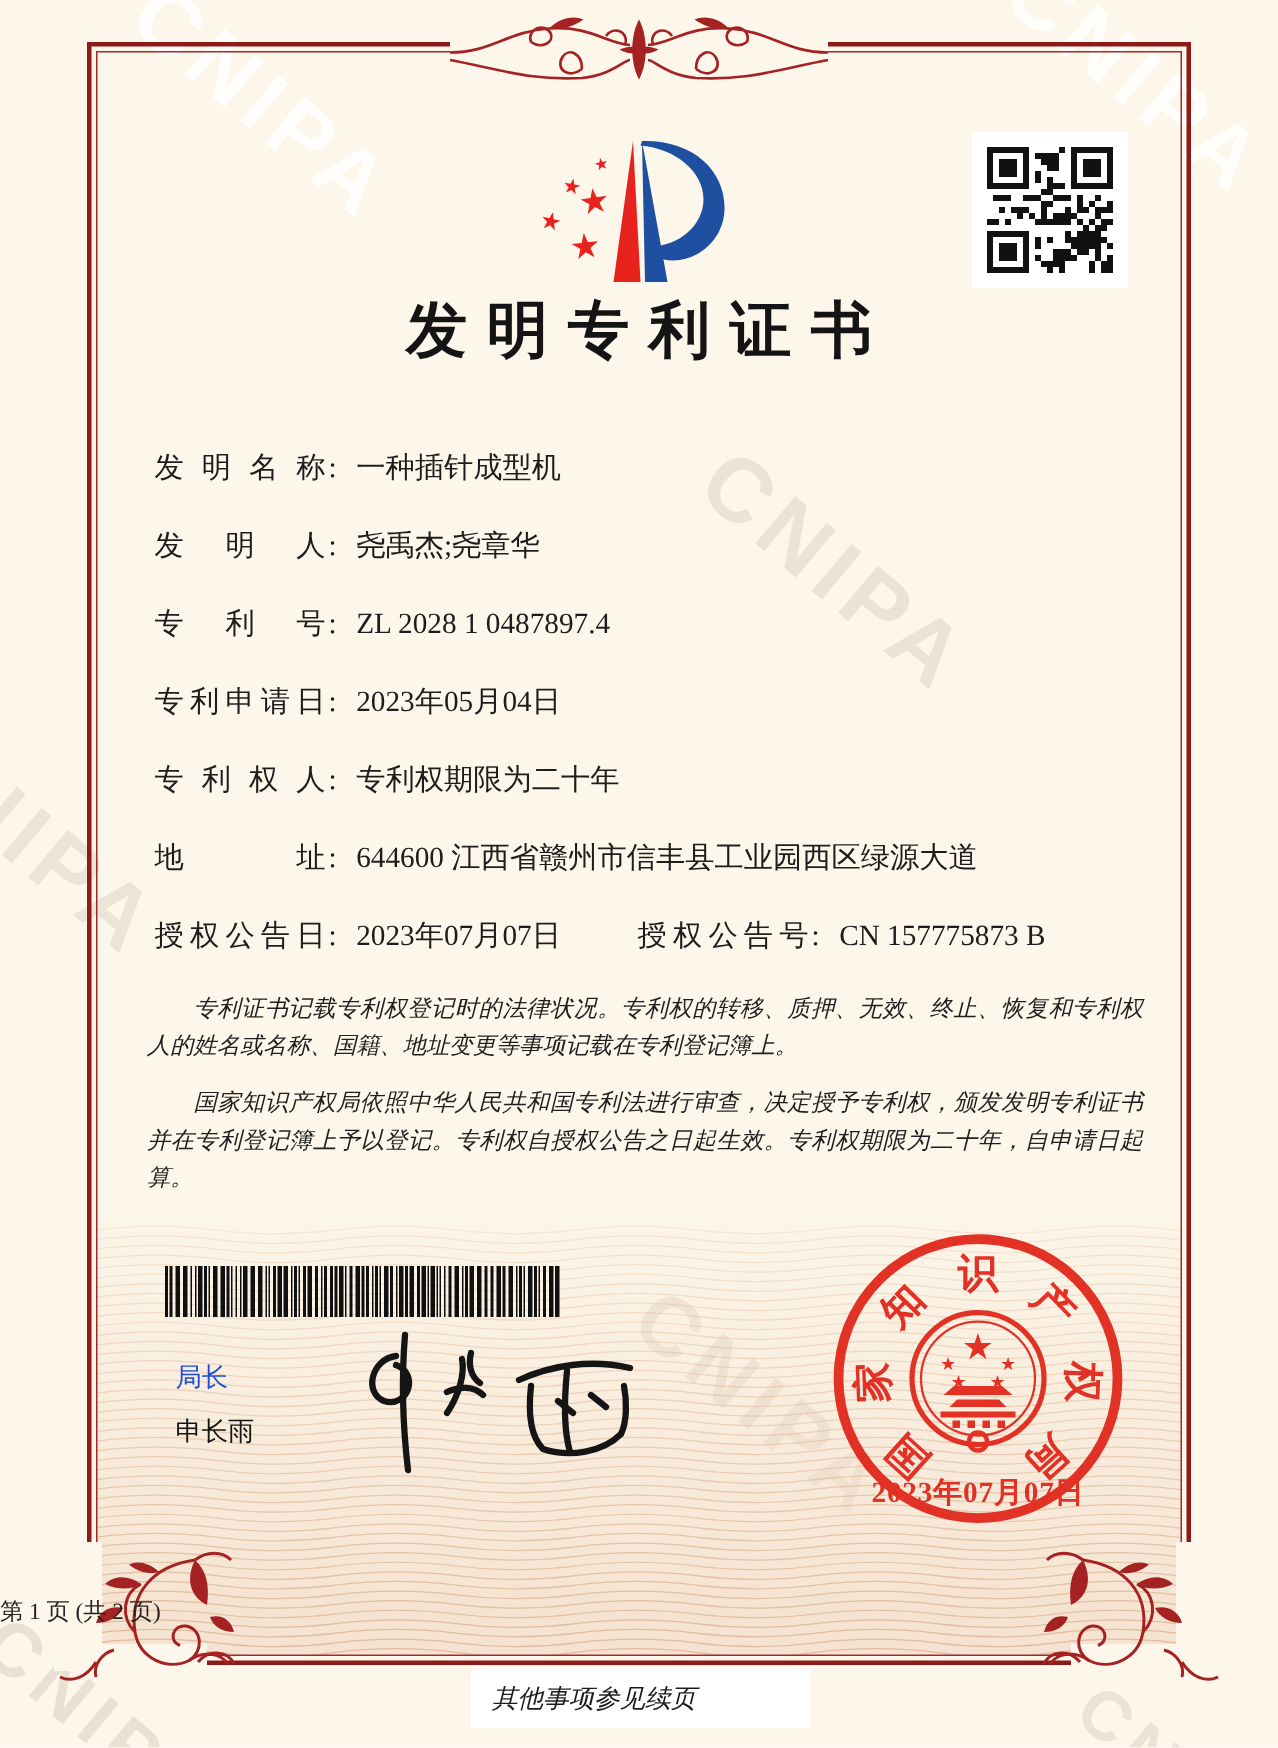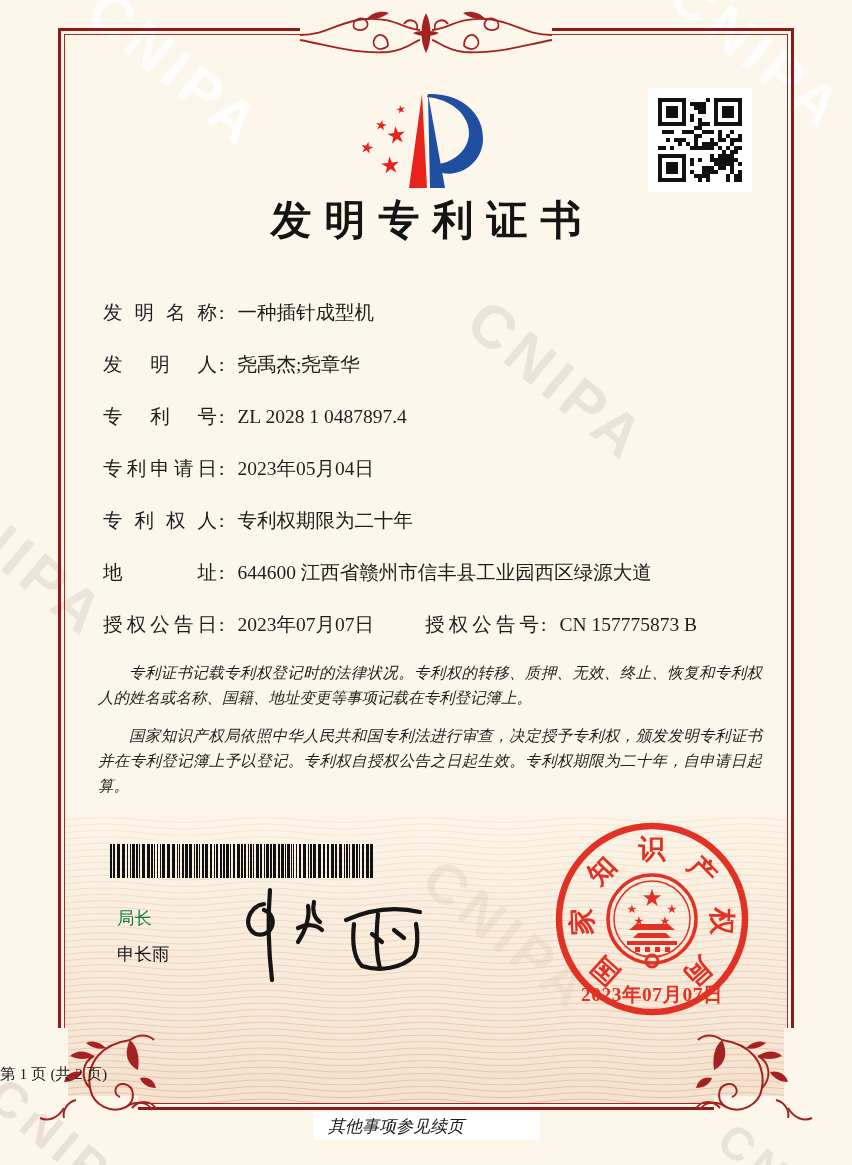--- a/index.html
+++ b/index.html
@@ -41,31 +41,31 @@
   .grant2{position:absolute;left:322px;top:0;white-space:nowrap;}
 
   .paras{left:98px;top:660px;width:664px;font-size:15.5px;line-height:25px;font-style:italic;
          text-align:justify;color:#1f1f1f;z-index:3;}
   .paras p{margin:0 0 13px 0;text-indent:2em;}
 
   .barcode{left:110px;top:844px;width:268px;height:34px;z-index:3;font-size:0;white-space:nowrap;}
   .barcode span{display:inline-block;height:34px;background:#101010;vertical-align:top;}
 
   .sig-role{left:117px;top:906px;font-family:Liberation Serif, serif;
-            font-size:17.5px;color:#15803d;z-index:3;}
+            font-size:17.5px;color:#1d4ed8;z-index:3;}
   .sig-name{left:117px;top:942px;font-family:"Liberation Sans","DejaVu Sans",sans-serif;
             font-size:17.5px;color:#141414;z-index:3;}
   .sig-svg{left:222px;top:882px;z-index:3;}
 
   .seal{left:551px;top:818px;width:202px;height:202px;z-index:4;opacity:0.95;}
   .seal-date{position:absolute;left:0;top:163px;width:202px;text-align:center;font-size:19.5px;
              font-weight:600;color:#e1281c;letter-spacing:0.5px;}
 
   .page-info{left:0;right:0;top:1064px;text-align:left;font-size:15.5px;color:#222;z-index:3;}
-  .note-box{left:314px;top:1112px;width:226px;height:28px;background:#ffffff;z-index:3;
+  .note-box{left:314px;top:1112px;width:226px;height:40px;background:#ffffff;z-index:3;
             display:flex;align-items:center;padding-left:14px;box-sizing:border-box;
             font-size:17px;font-style:italic;color:#1b1b1b;}
 
   .orn{z-index:3;pointer-events:none;}
   .orn-top{left:270px;top:6px;}
   .orn-bl{left:36px;top:1028px;}
   .orn-br{left:692px;top:1028px;transform:scaleX(-1);}
 </style>
 </head>
 <body>

